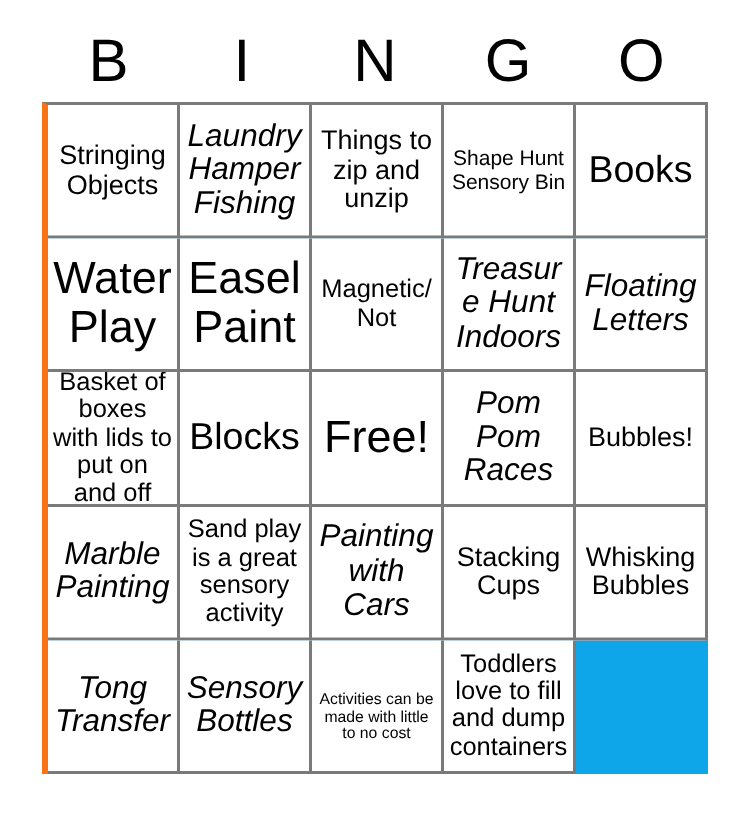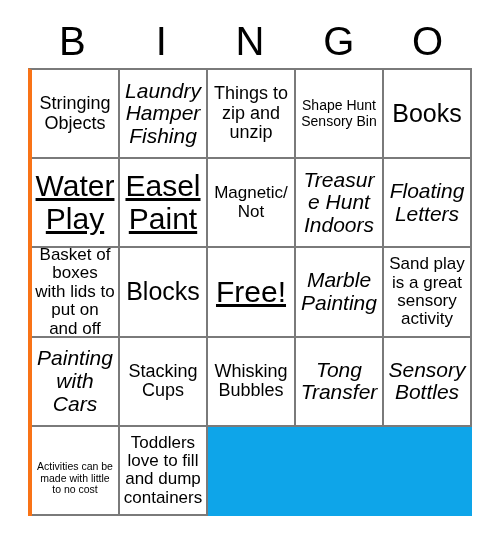--- a/index.html
+++ b/index.html
@@ -78,21 +78,21 @@
   .bingo-cell .cell-text {
     display: block;
     width: 100%;
     text-align: center;
     line-height: 1.08;
     word-wrap: break-word;
     color: #000000;
   }
 
   
-  .fs-xxl .cell-text { font-size: 30px; text-decoration: underline; }
+  .fs-xxl .cell-text { font-size: 30px; }
   .fs-xl  .cell-text { font-size: 25px; }
   .fs-lg  .cell-text { font-size: 21px; font-style: italic; }
   .fs-md  .cell-text { font-size: 18px; }
   .fs-sm  .cell-text { font-size: 14px; }
   .fs-xs  .cell-text { font-size: 17px; }
   .fs-xxs .cell-text { font-size: 10.5px; margin-top: 16px; }
 </style>
 </head>
 <body>
 
@@ -140,20 +140,26 @@
       <div class="bingo-cell fs-xs">
         <span class="cell-text">Basket of boxes with lids to put on and off</span>
       </div>
       <div class="bingo-cell fs-xl">
         <span class="cell-text">Blocks</span>
       </div>
       <div class="bingo-cell fs-xxl">
         <span class="cell-text">Free!</span>
       </div>
       <div class="bingo-cell fs-lg">
+        <span class="cell-text">Pom Pom Races</span>
+      </div>
+      <div class="bingo-cell fs-md">
+        <span class="cell-text">Bubbles!</span>
+      </div>
+      <div class="bingo-cell fs-lg">
         <span class="cell-text">Marble Painting</span>
       </div>
       <div class="bingo-cell fs-xs">
         <span class="cell-text">Sand play is a great sensory activity</span>
       </div>
       <div class="bingo-cell fs-lg">
         <span class="cell-text">Painting with Cars</span>
       </div>
       <div class="bingo-cell fs-md">
         <span class="cell-text">Stacking Cups</span>

